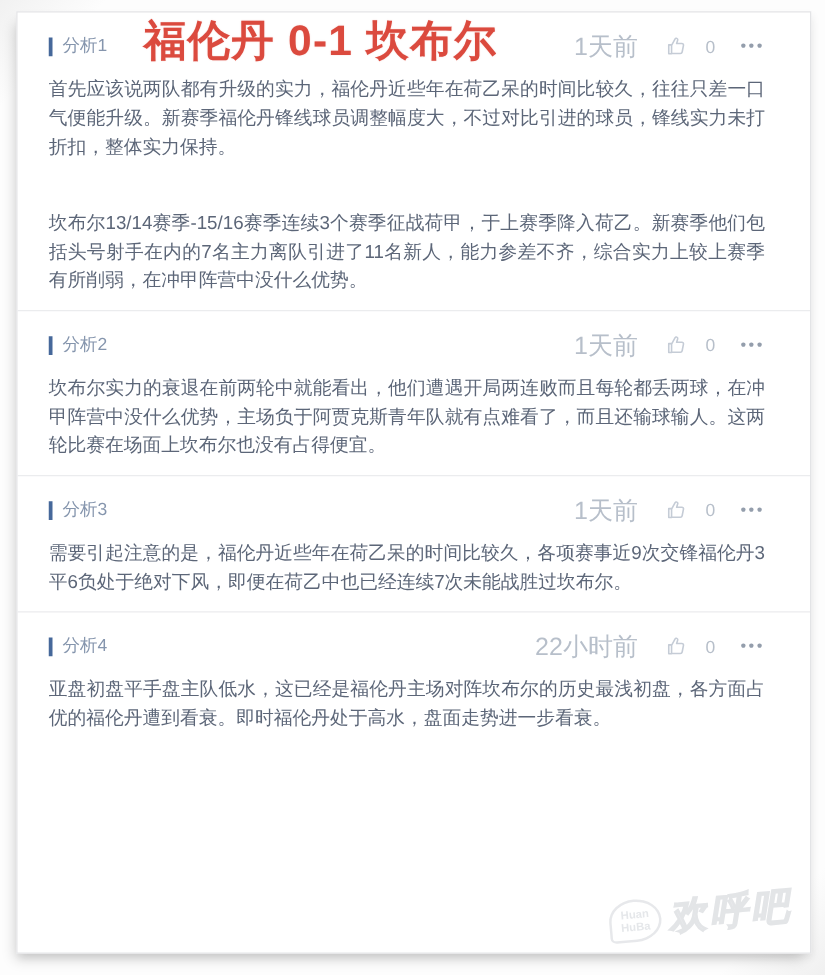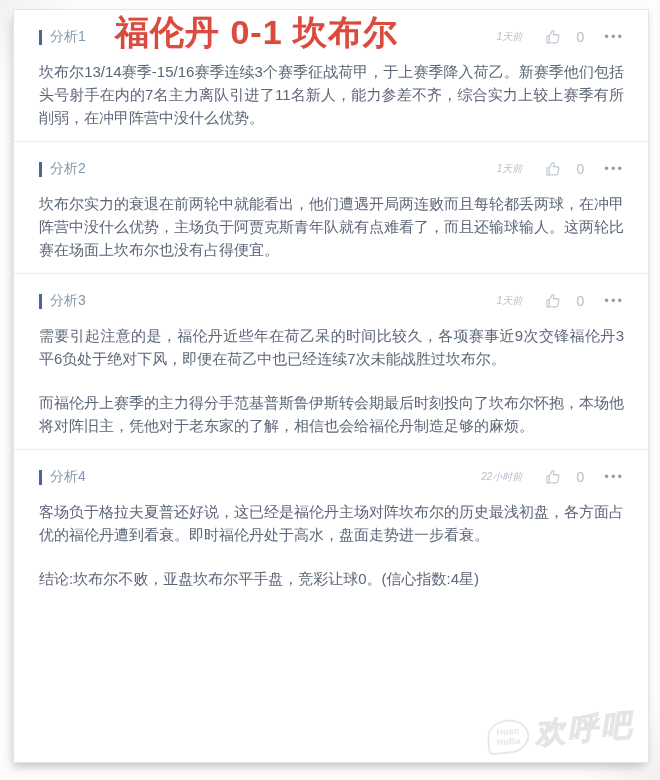--- a/index.html
+++ b/index.html
@@ -16,21 +16,21 @@
   }
   .panel {
     position: absolute;
     left: 13px; top: 9px;
     width: 636px; height: 754px;
     background: #ffffff;
     border: 1px solid #e3e4e6;
     box-shadow: -4px 7px 10px -3px rgba(0,0,0,0.18), 2px 3px 6px rgba(0,0,0,0.06);
     overflow: hidden;
   }
-  .card { padding: 18px 24px 12px 25px; }
+  .card { padding: 18px 36px 12px 25px; }
   .card-header {
     display: flex;
     align-items: center;
     height: 18px;
   }
   .bar {
     width: 3px; height: 15px;
     background: #46689a;
     margin-right: 8px;
     flex: 0 0 auto;
@@ -39,24 +39,23 @@
     font-size: 14px;
     color: #8595ad;
     flex: 0 0 auto;
   }
   .meta {
     margin-left: auto;
     display: flex;
     align-items: center;
   }
   .time {
-    font-size: 10px;
+    font-size: 20px;
     color: #b7bfca;
     margin-right: 22px;
-    font-style: italic;
   }
   .like {
     display: inline-flex;
     align-items: center;
     cursor: pointer;
     margin-right: 14px;
   }
   .like svg { display: block; }
   .count {
     font-size: 14px;
@@ -72,21 +71,21 @@
     cursor: pointer;
     line-height: 10px;
   }
   .card p {
     margin-top: 14px;
     font-size: 15px;
     line-height: 23px;
     color: #5c6678;
     text-align: justify;
   }
-  .card p + p { margin-top: 21px; }
+  .card p + p { margin-top: 38px; }
   .divider {
     height: 1px;
     background: #ebecee;
     margin: 0;
   }
   .overlay-title {
     position: absolute;
     left: 115px; top: 10px;
     font-size: 34px;
     font-weight: 700;
@@ -142,20 +141,21 @@
           <span class="time">1天前</span>
           <span class="like">
             <svg width="18" height="18" viewBox="0 0 24 24" fill="none" stroke="#c5ccd6" stroke-width="1.7" stroke-linejoin="round" stroke-linecap="round">
               <path d="M4 10.5h3v9.5H4zM7 11l3.8-6.8c.4-.7 1.2-1 1.9-.6.8.4 1.1 1.3.8 2.1L12.4 9h5.6c1.1 0 1.9 1 1.7 2.1l-1.4 7c-.2.9-1 1.6-1.9 1.6H7"></path>
             </svg>
           </span>
           <span class="count">0</span>
           <span class="more">•••</span>
         </div>
       </div>
+      <p>首先应该说两队都有升级的实力，福伦丹近些年在荷乙呆的时间比较久，往往只差一口气便能升级。新赛季福伦丹锋线球员调整幅度大，不过对比引进的球员，锋线实力未打折扣，整体实力保持。</p>
       <p>坎布尔13/14赛季-15/16赛季连续3个赛季征战荷甲，于上赛季降入荷乙。新赛季他们包括头号射手在内的7名主力离队引进了11名新人，能力参差不齐，综合实力上较上赛季有所削弱，在冲甲阵营中没什么优势。</p>
     </section>
     <div class="divider"></div>
 
     <section class="card">
       <div class="card-header">
         <span class="bar"></span>
         <span class="label">分析2</span>
         <div class="meta">
           <span class="time">1天前</span>
@@ -181,41 +181,39 @@
           <span class="like">
             <svg width="18" height="18" viewBox="0 0 24 24" fill="none" stroke="#c5ccd6" stroke-width="1.7" stroke-linejoin="round" stroke-linecap="round">
               <path d="M4 10.5h3v9.5H4zM7 11l3.8-6.8c.4-.7 1.2-1 1.9-.6.8.4 1.1 1.3.8 2.1L12.4 9h5.6c1.1 0 1.9 1 1.7 2.1l-1.4 7c-.2.9-1 1.6-1.9 1.6H7"></path>
             </svg>
           </span>
           <span class="count">0</span>
           <span class="more">•••</span>
         </div>
       </div>
       <p>需要引起注意的是，福伦丹近些年在荷乙呆的时间比较久，各项赛事近9次交锋福伦丹3平6负处于绝对下风，即便在荷乙中也已经连续7次未能战胜过坎布尔。</p>
-      <p>而福伦丹上赛季的主力得分手范基普斯鲁伊斯转会期最后时刻投向了坎布尔怀抱，本场他将对阵旧主，凭他对于老东家的了解，相信也会给福伦丹制造足够的麻烦。</p>
     </section>
     <div class="divider"></div>
 
     <section class="card">
       <div class="card-header">
         <span class="bar"></span>
         <span class="label">分析4</span>
         <div class="meta">
           <span class="time">22小时前</span>
           <span class="like">
             <svg width="18" height="18" viewBox="0 0 24 24" fill="none" stroke="#c5ccd6" stroke-width="1.7" stroke-linejoin="round" stroke-linecap="round">
               <path d="M4 10.5h3v9.5H4zM7 11l3.8-6.8c.4-.7 1.2-1 1.9-.6.8.4 1.1 1.3.8 2.1L12.4 9h5.6c1.1 0 1.9 1 1.7 2.1l-1.4 7c-.2.9-1 1.6-1.9 1.6H7"></path>
             </svg>
           </span>
           <span class="count">0</span>
           <span class="more">•••</span>
         </div>
       </div>
-      <p>客场负于格拉夫夏普还好说，这已经是福伦丹主场对阵坎布尔的历史最浅初盘，各方面占优的福伦丹遭到看衰。即时福伦丹处于高水，盘面走势进一步看衰。</p>
-      <p>结论:坎布尔不败，亚盘坎布尔平手盘，竞彩让球0。(信心指数:4星)</p>
+      <p>亚盘初盘平手盘主队低水，这已经是福伦丹主场对阵坎布尔的历史最浅初盘，各方面占优的福伦丹遭到看衰。即时福伦丹处于高水，盘面走势进一步看衰。</p>
     </section>
 
     <div class="watermark">
       <span class="wm-bubble">
         <span>Huan</span>
         <span>HuBa</span>
       </span>
       <span class="wm-brand">欢呼吧</span>
     </div>
   </div>

